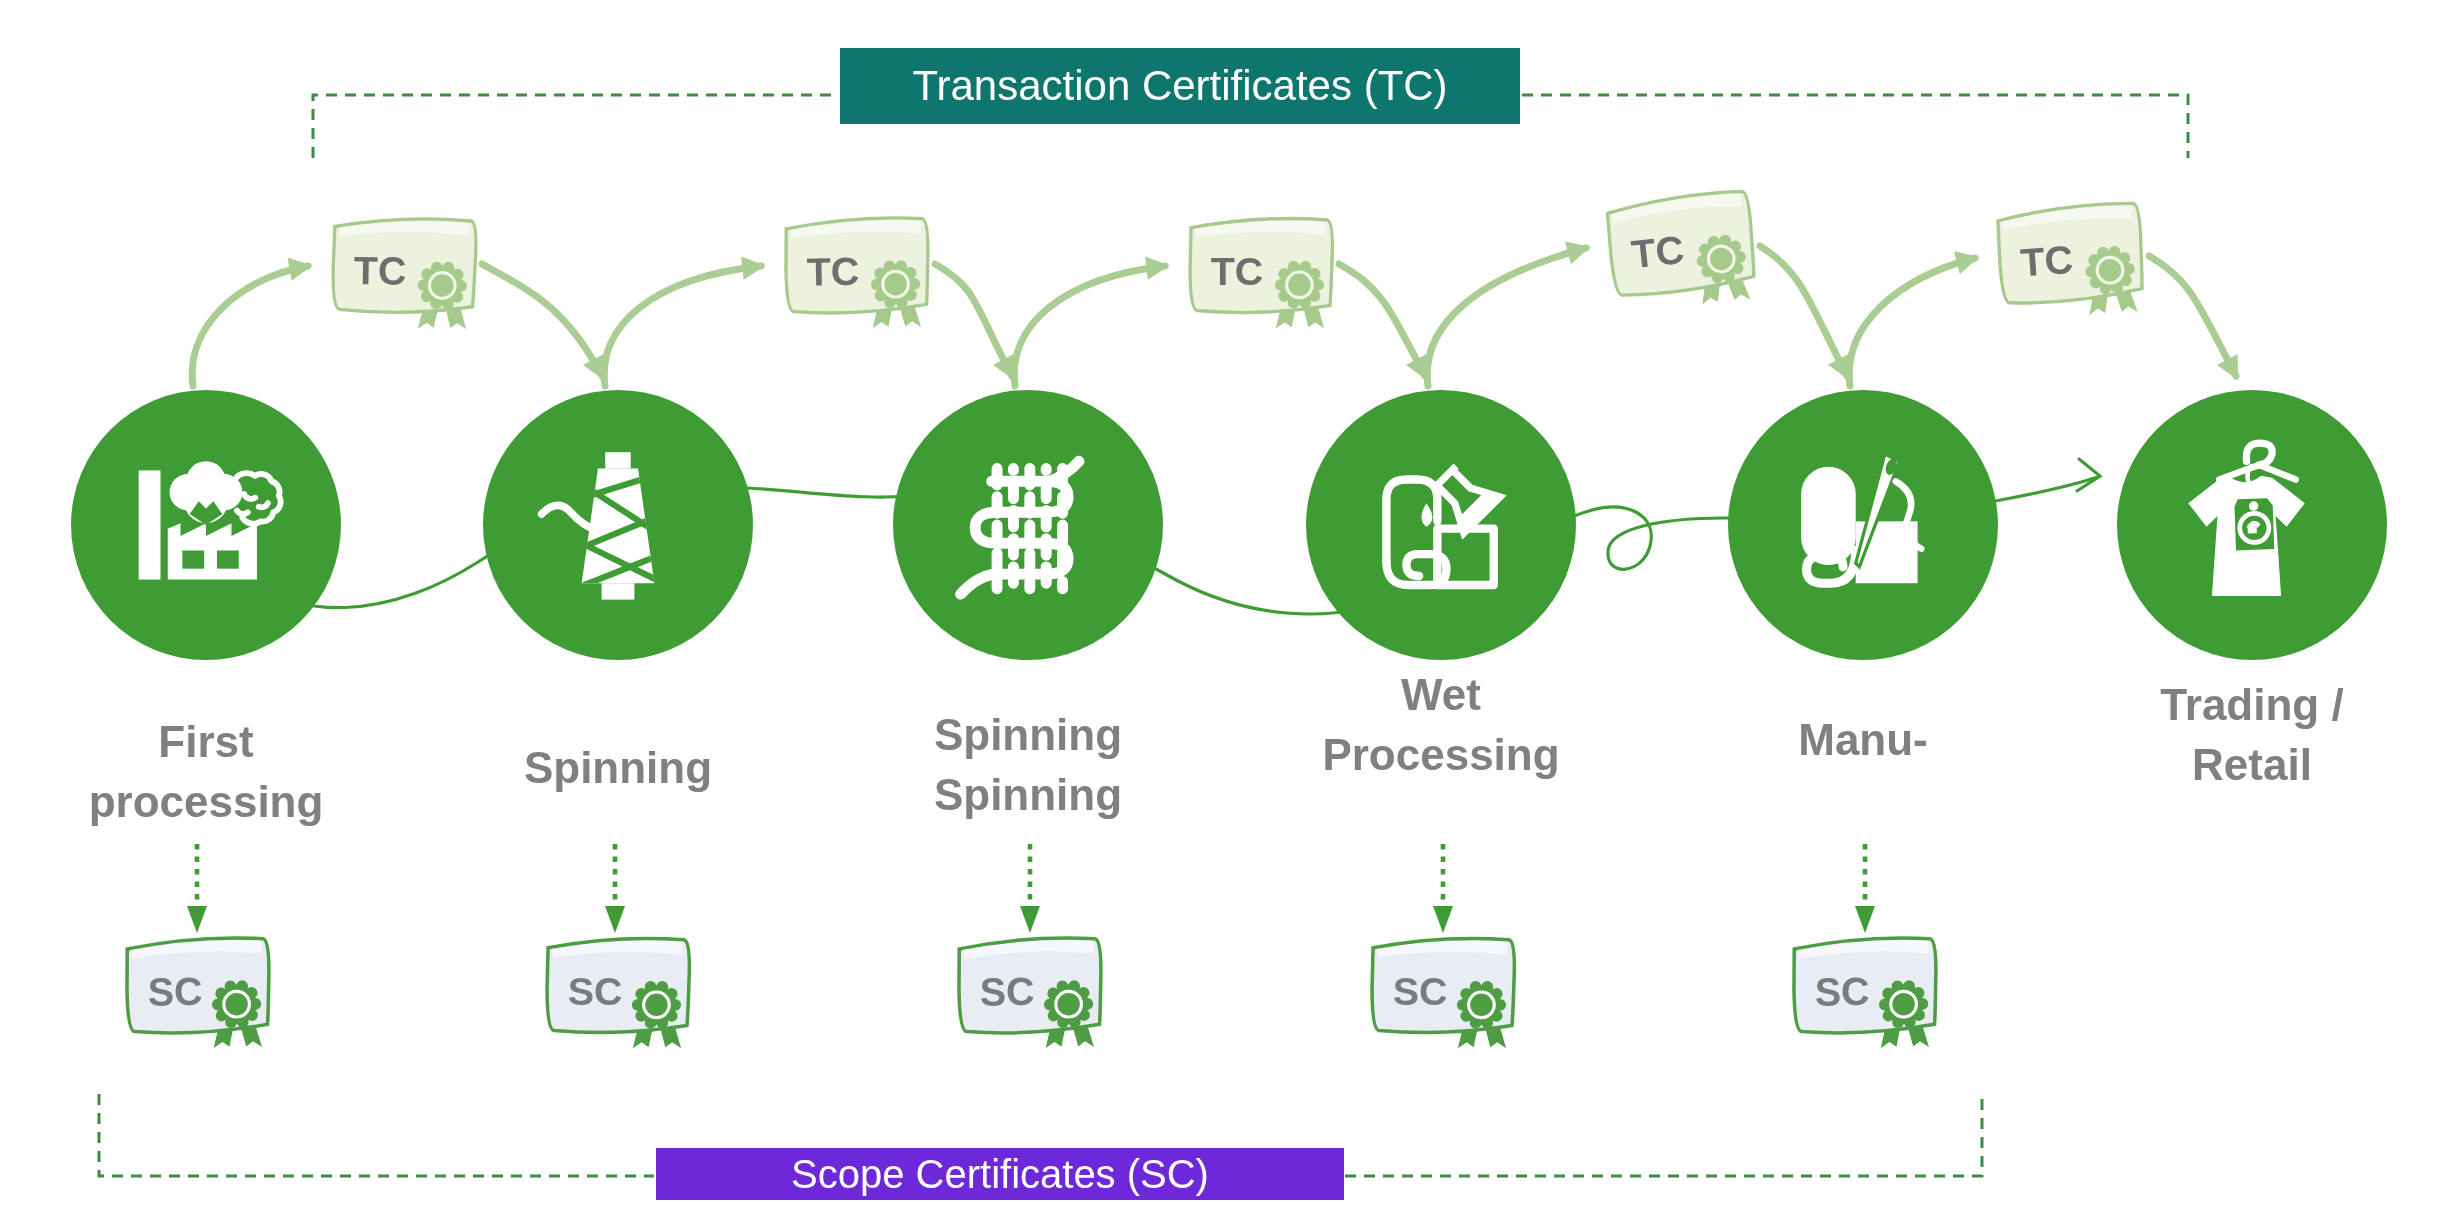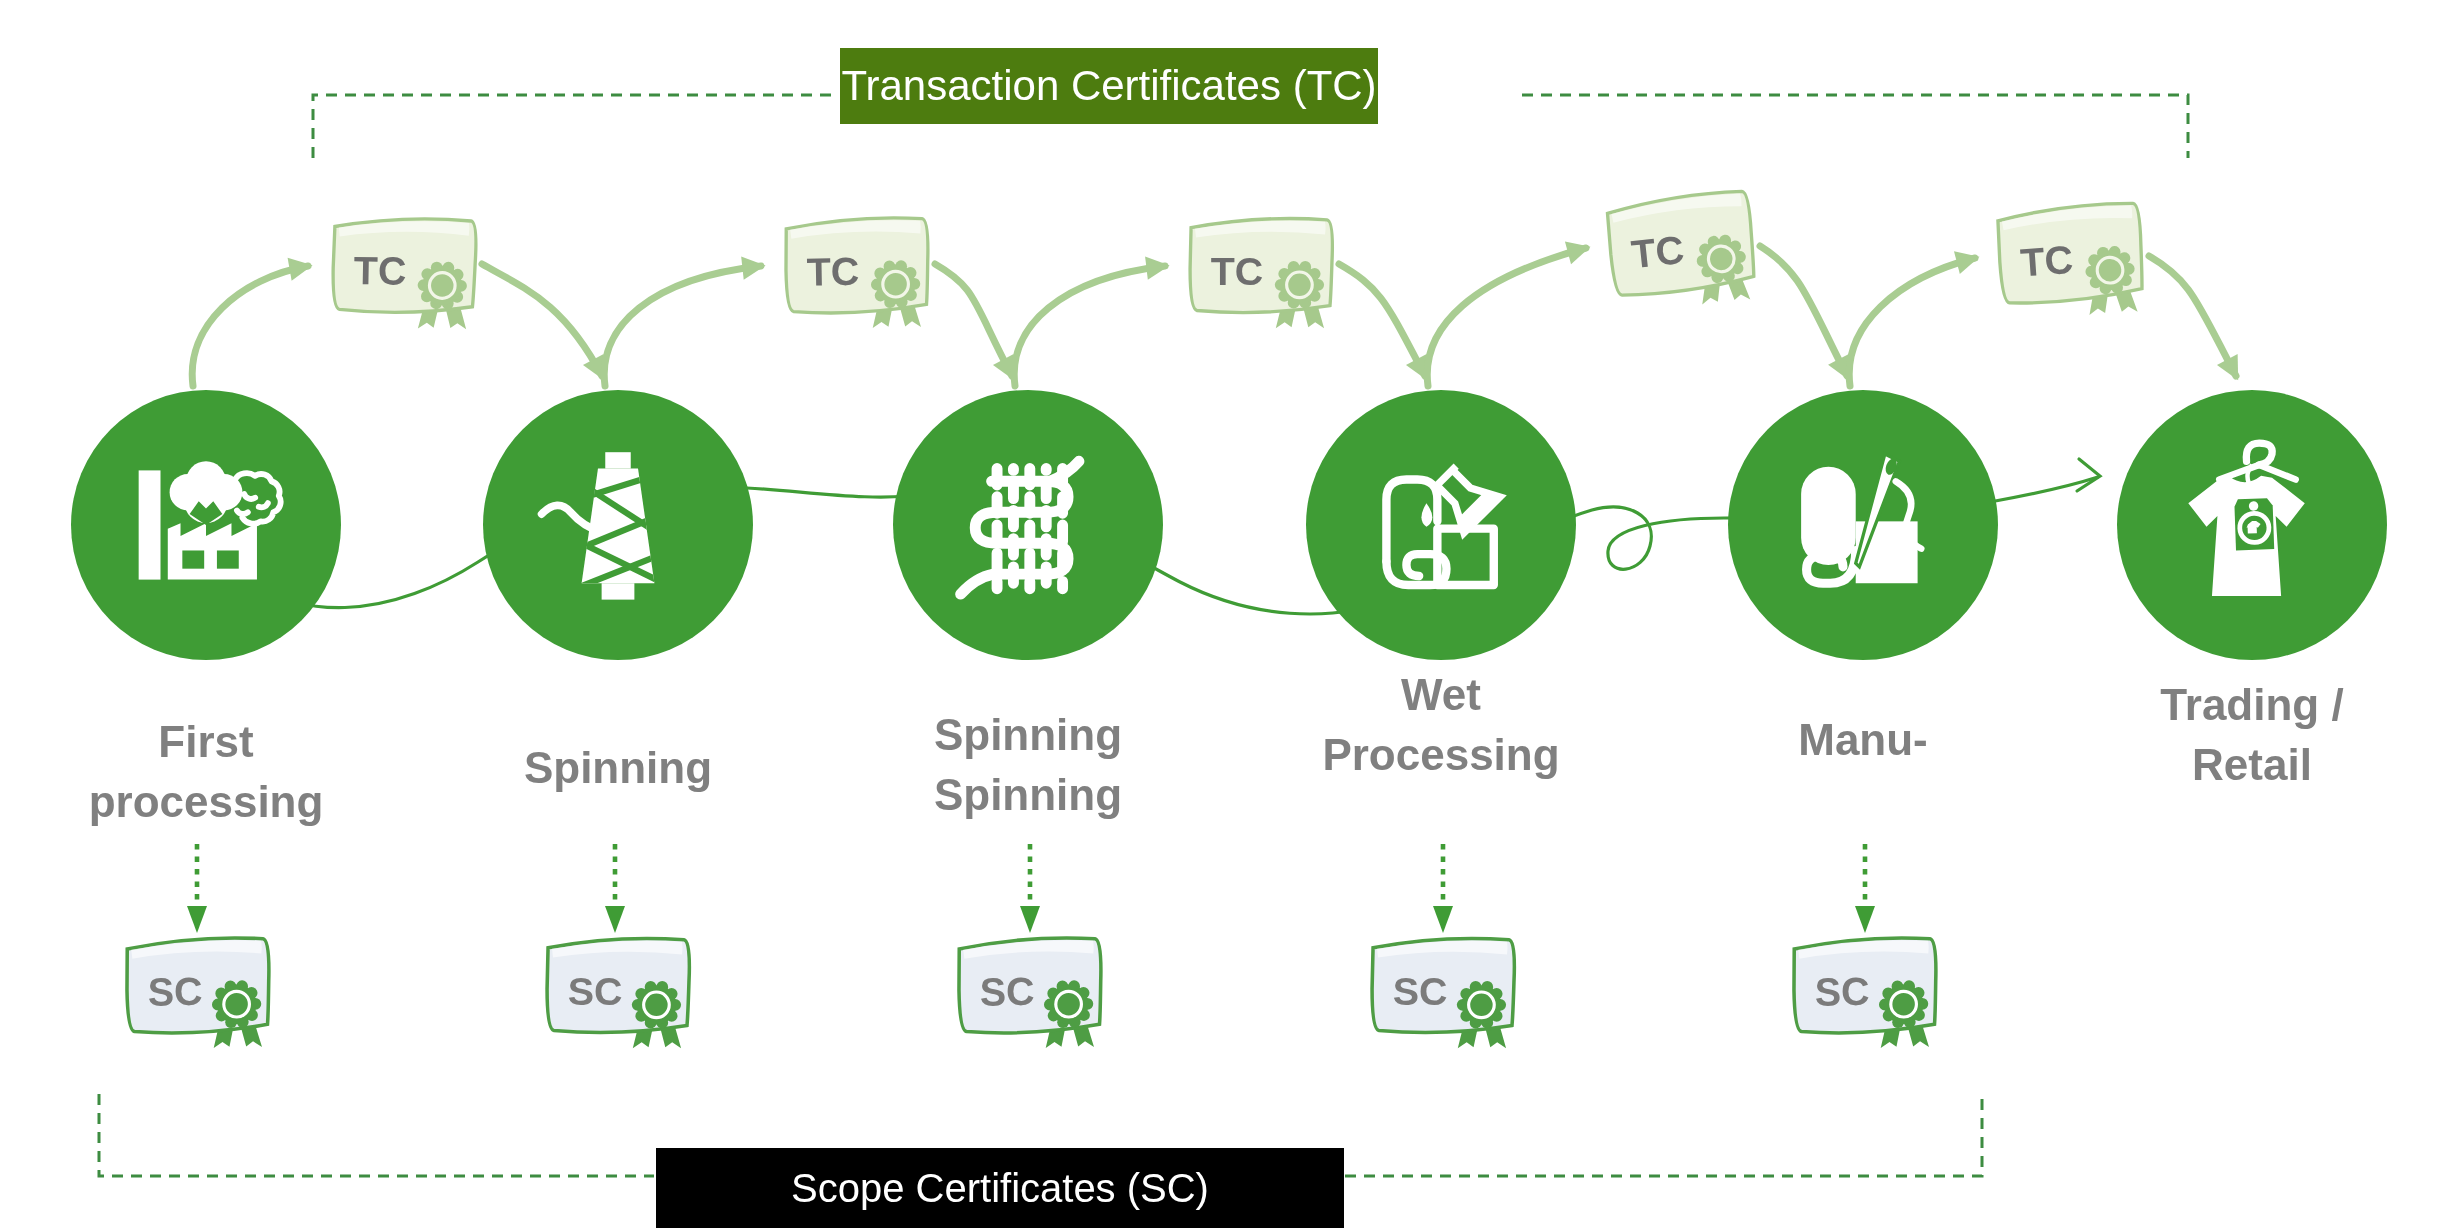--- a/index.html
+++ b/index.html
@@ -2,22 +2,22 @@
 <html><head>
 <meta charset="utf-8">
 <style>
   html,body{margin:0;padding:0;background:#ffffff;}
   .canvas{position:relative;width:2442px;height:1229px;background:#ffffff;overflow:hidden;
           font-family:"Liberation Sans", sans-serif;}
   .overlay{position:absolute;left:0;top:0;z-index:1;}
 
   .banner{position:absolute;z-index:4;display:flex;align-items:center;justify-content:center;
           color:#ffffff;}
-  .banner.tc{left:840px;top:48px;width:538px;height:76px;background:#4d7c0f;font-size:42px;justify-content:center;}
-  .banner.sc{left:656px;top:1148px;width:688px;height:80px;background:#000000;font-size:40px;}
+  .banner.tc{left:840px;top:48px;width:680px;height:76px;background:#0f766e;font-size:42px;justify-content:center;}
+  .banner.sc{left:656px;top:1148px;width:688px;height:52px;background:#6d28d9;font-size:40px;}
 
   .circle{position:absolute;z-index:2;width:270px;height:270px;border-radius:50%;
           background:#3F9C35;display:flex;align-items:center;justify-content:center;}
   .circle svg{width:182px;height:182px;}
 
   .stage-label{position:absolute;z-index:2;width:340px;text-align:center;color:#808080;
                font-size:44px;font-weight:bold;line-height:1.36;}
 
   .cert{position:absolute;z-index:3;width:158px;height:134px;}
   .cert svg{width:158px;height:134px;overflow:visible;}

